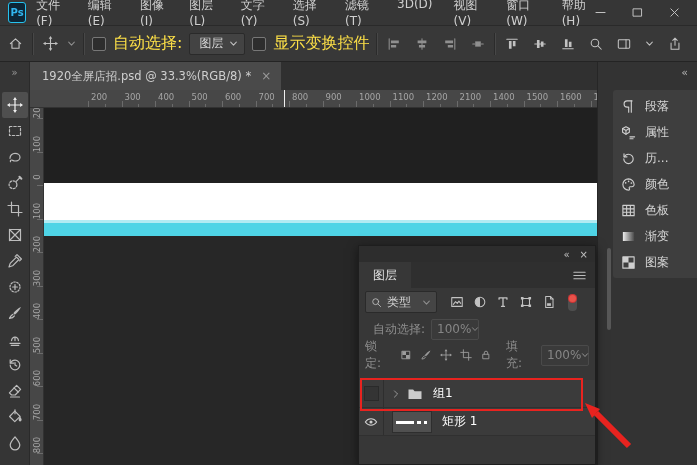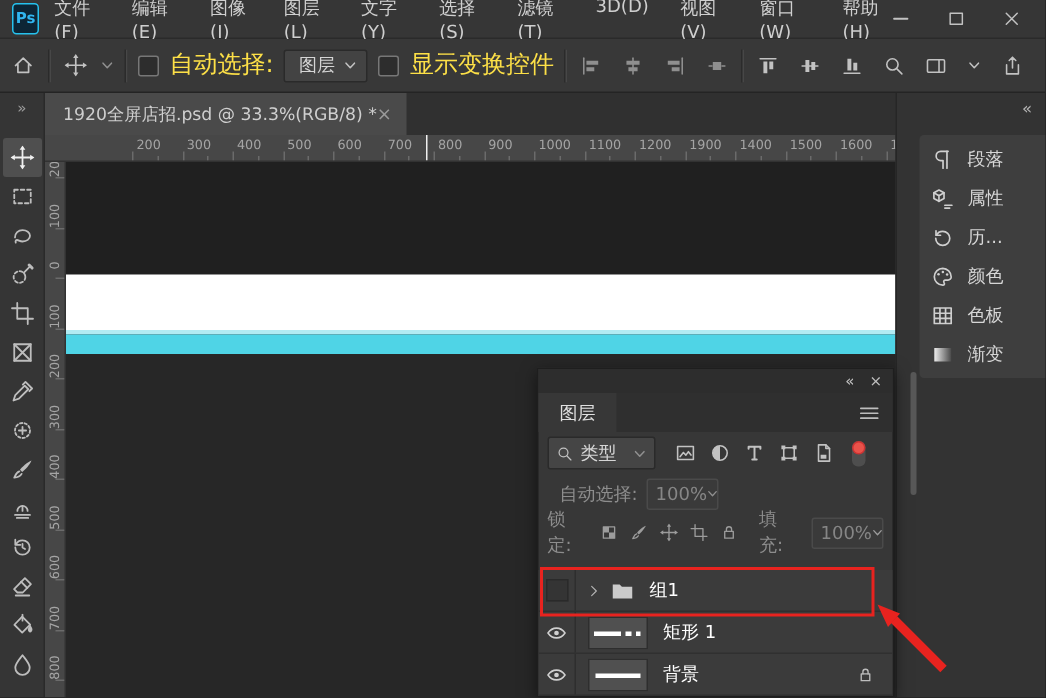--- a/index.html
+++ b/index.html
@@ -28,21 +28,21 @@
   .iconbtn{padding:2px;}
   
   .toolstrip{position:absolute;left:0;top:62px;width:30px;height:403px;background:#353535;
     border-right:1px solid #2a2a2a;box-sizing:border-box;}
   .strip-expand{display:block;text-align:center;color:#9a9a9a;font-size:10px;height:22px;line-height:22px;}
   .tool{width:26px;height:26px;margin:0 auto;display:flex;align-items:center;justify-content:center;color:#bdbdbd;border-radius:2px;}
   .tool.selected{background:#4f4f4f;color:#f0f0f0;}
   
   .tabbar{position:absolute;left:30px;top:62px;width:567px;height:28px;background:#303030;}
   .doctab{position:absolute;left:0;top:0;height:28px;background:#4a4a4a;display:flex;align-items:center;
-    padding:0 10px 0 12px;color:#cfcfcf;font-size:11.5px;}
+    gap:10px;padding:0 10px 0 12px;color:#cfcfcf;font-size:11.5px;}
   .doctab .close{color:#9a9a9a;font-size:12px;}
   
   .hruler{position:absolute;left:30px;top:90px;width:567px;height:18px;background:#474747;
     border-bottom:1px solid #323232;box-sizing:border-box;overflow:hidden;}
   .hruler .lab{position:absolute;top:2px;font-size:8.5px;color:#a5a5a5;}
   .hruler .tick{position:absolute;bottom:0;width:1px;height:6px;background:#6b6b6b;}
   .hruler .tick.minor{height:3px;}
   .hruler .pos-marker{position:absolute;top:0;bottom:0;width:1px;background:#efefef;}
   .vruler{position:absolute;left:30px;top:108px;width:14px;height:357px;background:#474747;
     border-right:1px solid #323232;box-sizing:border-box;overflow:hidden;}
@@ -360,21 +360,21 @@
       <div class="tick minor" style="left: 342.75px;"></div>
       <span class="lab" style="left: 329px;">1000</span>
       <div class="tick" style="left: 359.5px;"></div>
       <div class="tick minor" style="left: 376.25px;"></div>
       <span class="lab" style="left: 362.5px;">1100</span>
       <div class="tick" style="left: 393px;"></div>
       <div class="tick minor" style="left: 409.75px;"></div>
       <span class="lab" style="left: 396px;">1200</span>
       <div class="tick" style="left: 426.5px;"></div>
       <div class="tick minor" style="left: 443.25px;"></div>
-      <span class="lab" style="left: 429.5px;">1900</span>
+      <span class="lab" style="left: 429.5px;">2100</span>
       <div class="tick" style="left: 460px;"></div>
       <div class="tick minor" style="left: 476.75px;"></div>
       <span class="lab" style="left: 463px;">1400</span>
       <div class="tick" style="left: 493.5px;"></div>
       <div class="tick minor" style="left: 510.25px;"></div>
       <span class="lab" style="left: 496.5px;">1500</span>
       <div class="tick" style="left: 527px;"></div>
       <div class="tick minor" style="left: 543.75px;"></div>
       <span class="lab" style="left: 530px;">1600</span>
       <div class="tick" style="left: 560.5px;"></div>
@@ -471,20 +471,29 @@
                 <linearGradient id="gld" x1="0" y1="0" x2="1" y2="0">
                   <stop offset="0" stop-color="#ededed"></stop>
                   <stop offset="1" stop-color="#4a4a4a"></stop>
                 </linearGradient>
               </defs>
               <rect x="2" y="3.2" width="12" height="9.6" fill="url(#gld)" stroke="none"></rect>
             </svg>
           </span>
           <span>渐变</span>
         </div>
+        <div class="dock-item">
+          <span class="ic">
+            <svg width="15" height="15" viewBox="0 0 16 16" fill="none" stroke="currentColor" stroke-width="1.2" stroke-linecap="round" stroke-linejoin="round">
+              <path fill="currentColor" stroke="none" d="M2 2h6v6H2zM8 8h6v6H8z"></path>
+              <rect x="2" y="2" width="12" height="12"></rect>
+            </svg>
+          </span>
+          <span>图案</span>
+        </div>
       </div>
     <div class="dock-scroll"></div>
   </div>
 
   <div class="layers-panel">
     <div class="lp-minibar">
       <span>«</span>
       <span>×</span>
     </div>
     <div class="lp-tabs">
@@ -623,38 +632,20 @@
               <circle cx="8" cy="8" r="1.8" fill="currentColor" stroke="none"></circle>
             </svg>
           </div>
           <div class="thumb">
             <div class="line" style="left: 3px; width: 18px;"></div>
             <div class="line" style="left: 24px; width: 4px;"></div>
             <div class="line" style="left: 31px; width: 3px;"></div>
           </div>
           <span class="label">矩形 1</span>
         </div>
-        <div class="lrow">
-          <div class="eye-cell">
-            <svg width="14" height="14" viewBox="0 0 16 16" fill="none" stroke="currentColor" stroke-width="1.2" stroke-linecap="round" stroke-linejoin="round">
-              <path d="M1.5 8S4 4.3 8 4.3 14.5 8 14.5 8 12 11.7 8 11.7 1.5 8 1.5 8z"></path>
-              <circle cx="8" cy="8" r="1.8" fill="currentColor" stroke="none"></circle>
-            </svg>
-          </div>
-          <div class="thumb">
-            <div class="line" style="left: 4px; width: 30px;"></div>
-          </div>
-          <span class="label">背景</span>
-          <span class="lock-cell ic">
-            <svg width="12" height="12" viewBox="0 0 16 16" fill="none" stroke="currentColor" stroke-width="1.2" stroke-linecap="round" stroke-linejoin="round">
-              <rect x="4.2" y="7" width="7.6" height="6"></rect>
-              <path d="M5.7 7V5.2a2.3 2.3 0 014.6 0V7"></path>
-            </svg>
-          </span>
-        </div>
       </div>
   </div>
 
   <svg class="arrow-overlay">
     <polygon points="585,403 600,409 592,418" fill="#e8231f"></polygon>
     <line x1="596" y1="413" x2="629" y2="446" stroke="#e8231f" stroke-width="6"></line>
   </svg>
 
 </div>
 

